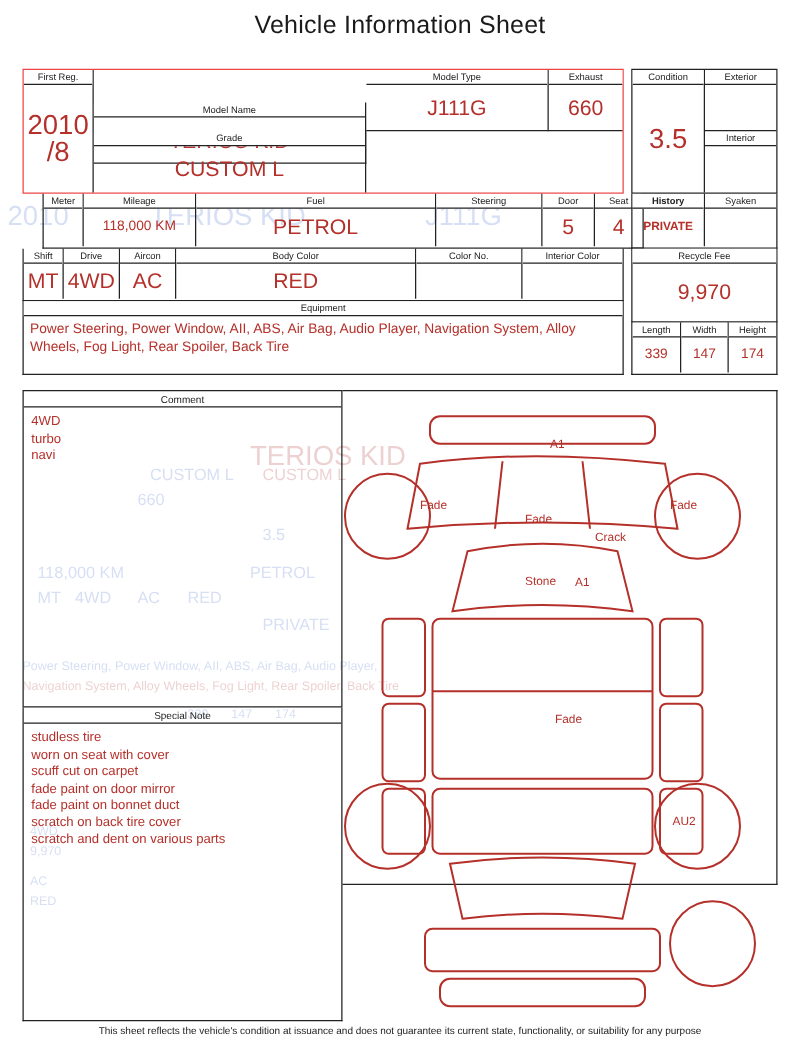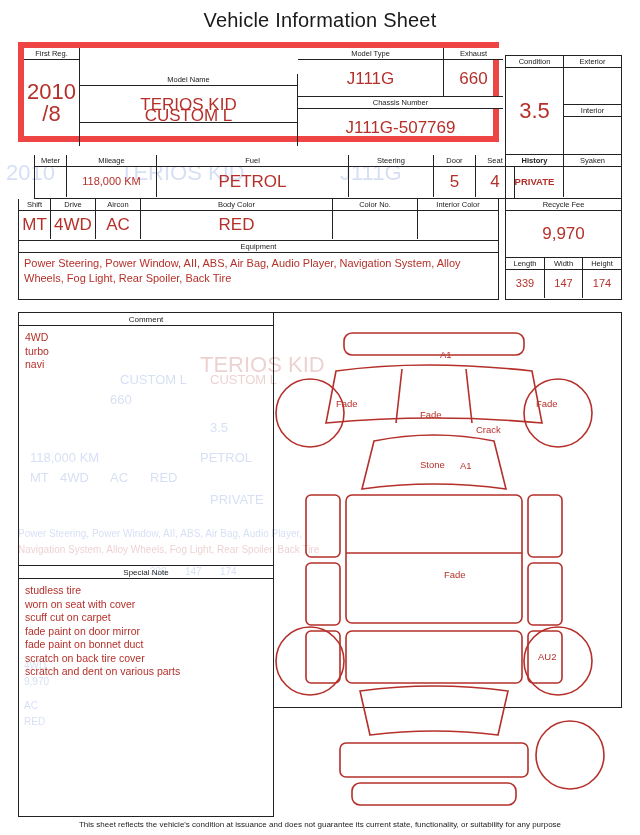--- a/index.html
+++ b/index.html
@@ -48,21 +48,21 @@
     justify-content: center;
     height: 100%;
     width: 100%;
   }
   .val.big { font-size: 22px; }
   .val.med { font-size: 17px; }
   .val.sm  { font-size: 11px; }
   .val.xs  { font-size: 9.5px; }
 
   
-  .topblk { position: absolute; left: 18px; top: 42px; width: 481px; height: 100px; border: 6px solid #ef4444; padding-left: 44px; }
+  .topblk { position: absolute; left: 18px; top: 55px; width: 481px; height: 100px; border: 1px solid #ef4444; padding-left: 44px; }
   .condblk { position: absolute; left: 505px; top: 55px; width: 117px; height: 100px; border: 1px solid #222; }
   .meterblk { position: absolute; left: 34px; top: 155px; width: 481px; height: 44px; border: 1px solid #222; border-top: none;}
   .histblk { position: absolute; left: 505px; top: 155px; width: 117px; height: 44px; border: 1px solid #222; border-top:none;}
   .bodyblk { position: absolute; left: 18px; top: 199px; width: 481px; height: 42px; border: 1px solid #222; border-top: none;}
   .recblk  { position: absolute; left: 505px; top: 199px; width: 117px; height: 59px; border: 1px solid #222; border-top:none;}
   .equipblk{ position: absolute; left: 18px; top: 241px; width: 481px; height: 59px; border: 1px solid #222; border-top:none;}
   .dimblk  { position: absolute; left: 505px; top: 258px; width: 117px; height: 42px; border: 1px solid #222; border-top:none;}
 
   .commentblk { position: absolute; left: 18px; top: 312px; width: 256px; height: 254px; border: 1px solid #222; }
   .noteblk { position: absolute; left: 18px; top: 566px; width: 256px; height: 251px; border: 1px solid #222; border-top: none;}
@@ -150,25 +150,22 @@
     <div class="cell" style="left:274px; top:0; width:146px; height:49px;">
       <div class="hdr">Model Type</div>
       <div class="val med" style="height:36px;">J111G</div>
     </div>
     <div class="cell nor" style="left:420px; top:0; width:59px; height:49px;">
       <div class="hdr">Exhaust</div>
       <div class="val med" style="height:36px;">660</div>
     </div>
 
     <div class="cell" style="left:56px; top:49px; width:218px; height:49px; border-bottom:none;">
+      <div class="hdr">Grade</div>
       <div class="val med" style="height:36px;">CUSTOM L</div>
-    </div>
-    <div class="cell nor" style="left:274px; top:49px; width:205px; height:49px; border-bottom:none;">
-      <div class="hdr">Chassis Number</div>
-      <div class="val med" style="height:36px;">J111G-507769</div>
     </div>
   </div>
 
   <div class="condblk">
     <div class="cell" style="left:0; top:0; width:58px; height:98px; border-bottom:none;">
       <div class="hdr">Condition</div>
       <div class="val big" style="height:85px;">3.5</div>
     </div>
     <div class="cell nor" style="left:58px; top:49px; width:57px; height:49px; border-bottom:none;">
       <div class="hdr">Interior</div>

